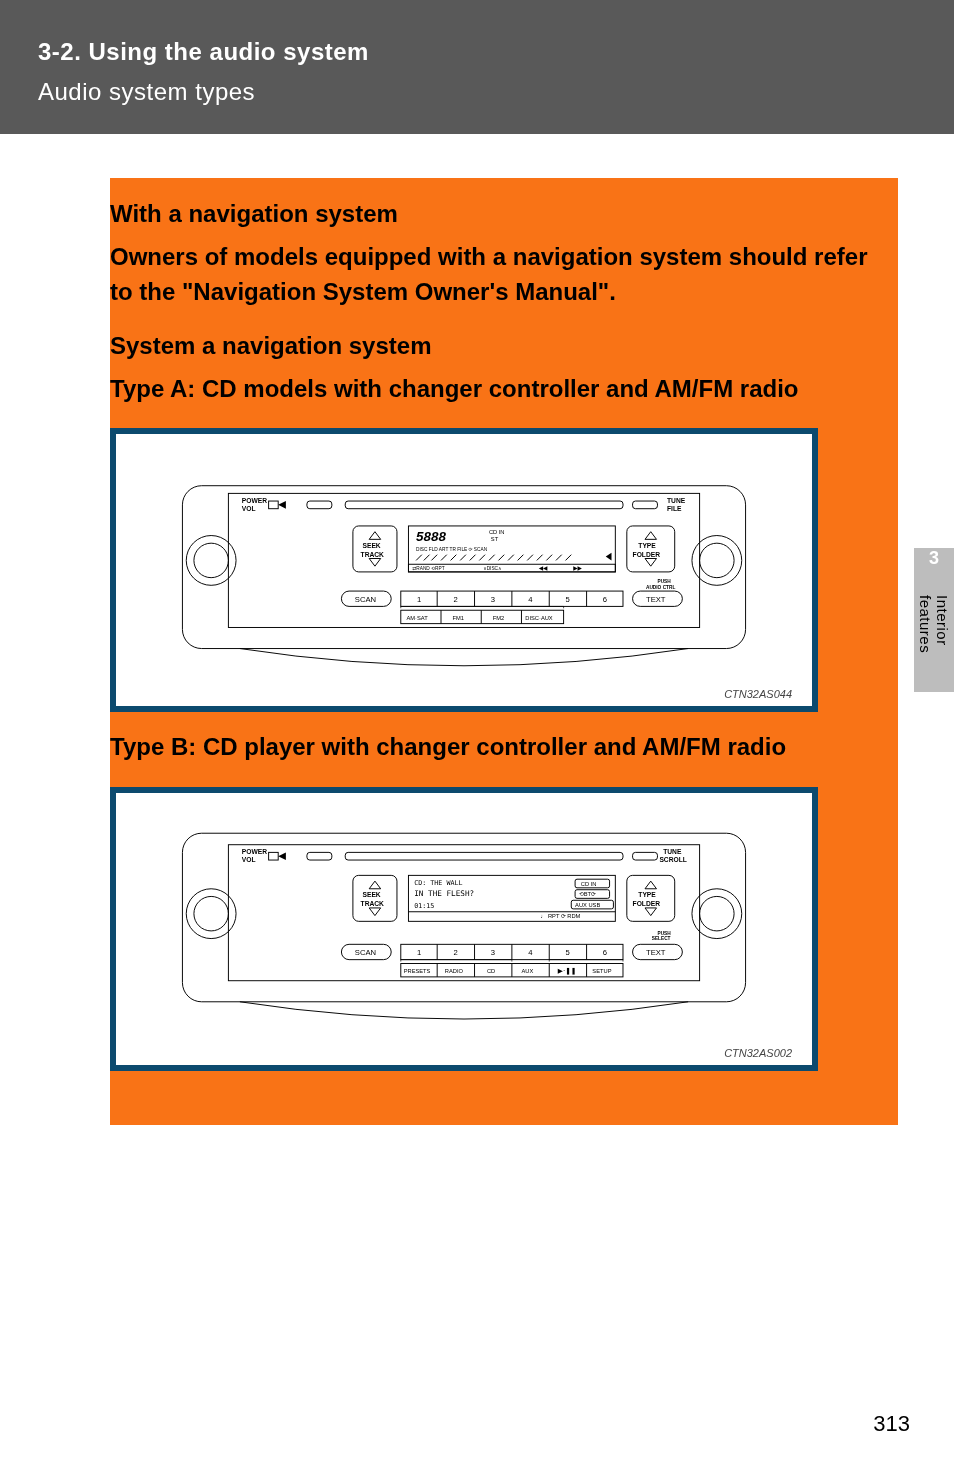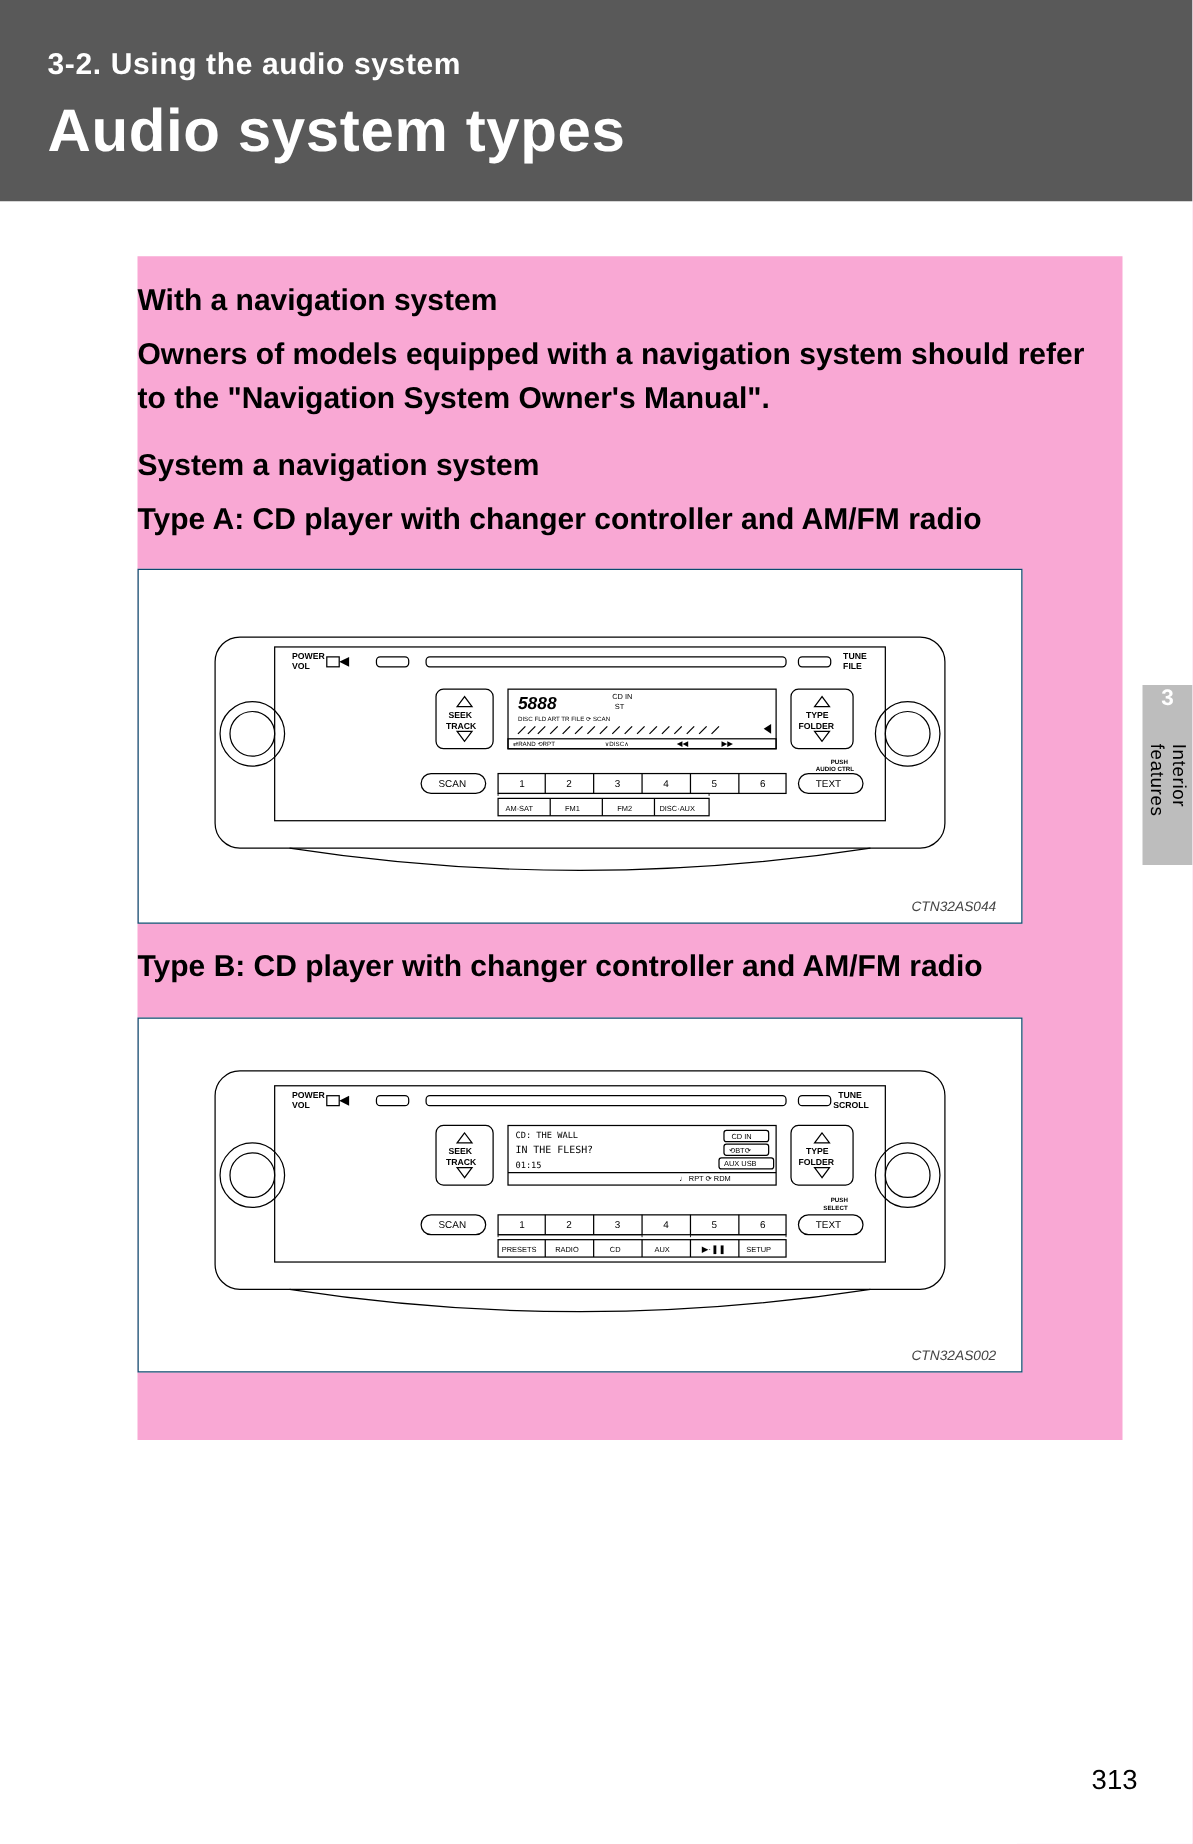--- a/index.html
+++ b/index.html
@@ -1,27 +1,27 @@
 <!DOCTYPE html>
 <html><head>
 <meta charset="utf-8">
 <style>
   * { margin: 0; padding: 0; box-sizing: border-box; }
   html, body { width: 954px; height: 1475px; font-family: Arial, Helvetica, sans-serif; background: #fff; color: #000; }
   .page { width: 954px; height: 1475px; position: relative; }
   .banner { background: #595959; color: #fff; padding: 38px 38px 28px 38px; }
   .banner .section-num { font-size: 24px; font-weight: bold; letter-spacing: 0.5px; margin-bottom: 12px; }
-  .banner .title { font-size: 48px; font-weight: 700; letter-spacing: 0.5px; }
+  .banner .title { font-size: 24px; font-weight: 400; letter-spacing: 0.5px; }
   .content { padding: 44px 56px 0 110px; }
-  .gray-block { background: #f9a8d4; padding: 22px 30px 36px 0; margin-bottom: 14px; }
+  .gray-block { background: #f97316; padding: 22px 30px 36px 0; margin-bottom: 14px; }
   .gray-block .inner { padding-left: 0; }
   .h2 { font-size: 24px; font-weight: bold; margin-bottom: 12px; }
   .p { font-size: 24px; line-height: 1.45; margin-bottom: 22px; font-weight: bold; }
   .p:last-child { margin-bottom: 0; }
-  .diagram-card { width: 708px; height: 284px; border: 1px solid #0c4a6e; background: #fff; margin: 12px 0 18px 0; position: relative; }
+  .diagram-card { width: 708px; height: 284px; border: 6px solid #0c4a6e; background: #fff; margin: 12px 0 18px 0; position: relative; }
   .diagram-card svg { width: 100%; height: 100%; display: block; }
   .diagram-code { position: absolute; right: 20px; bottom: 6px; font-size: 11px; color: #444; font-style: italic; }
   .sidebar-tab { position: absolute; right: 0; top: 548px; width: 40px; height: 144px; background: #bdbdbd; display: flex; flex-direction: column; align-items: center; justify-content: center; gap: 20px; }
   .sidebar-tab .num { color: #fff; font-size: 18px; font-weight: bold; }
   .sidebar-tab .label { writing-mode: vertical-rl; font-size: 15px; color: #000; letter-spacing: 0.5px; margin-top: 6px; }
   .page-num { position: absolute; right: 44px; bottom: 38px; font-size: 22px; text-align: right; }
   
   .svgtxt { font-family: Arial, Helvetica, sans-serif; }
 </style>
 </head>
@@ -34,21 +34,21 @@
     <div class="title">Audio system types</div>
   </div>
 
   <div class="content">
     <div class="gray-block">
       <div class="inner">
         <div class="h2">With a navigation system</div>
         <div class="p">Owners of models equipped with a navigation system should refer to the "Navigation System Owner's Manual".</div>
 
         <div class="h2">System a navigation system</div>
-        <div class="p">Type A: CD player with changer controller and AM/FM radio</div>
+        <div class="p">Type A: CD models with changer controller and AM/FM radio</div>
 
         <div class="diagram-card">
           <svg viewBox="0 0 708 284" class="svgtxt">
 
             <rect x="60" y="54" width="588" height="170" rx="20" fill="none" stroke="#000" stroke-width="1"></rect>
 
             <path d="M120 224 Q354 260 588 224" fill="none" stroke="#000" stroke-width="1"></path>
 
             <rect x="108" y="62" width="492" height="140" fill="none" stroke="#000" stroke-width="1"></rect>
 

